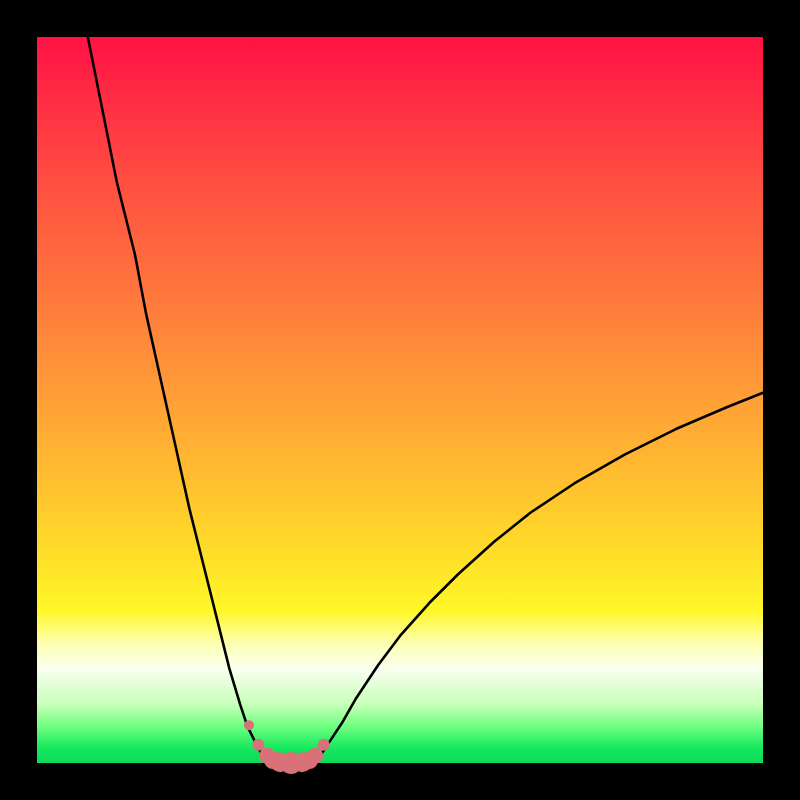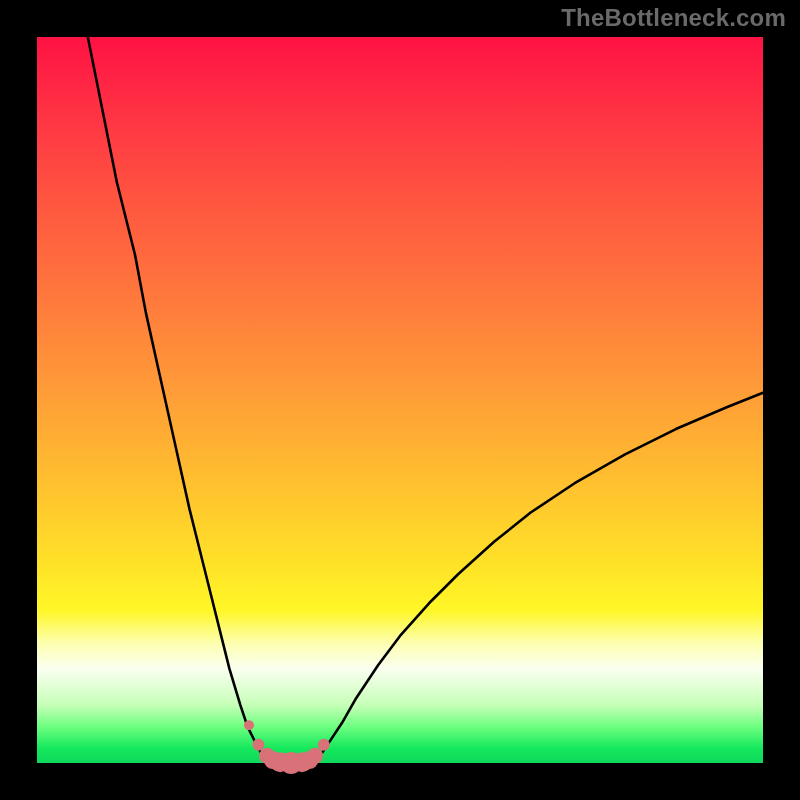--- a/index.html
+++ b/index.html
@@ -62,21 +62,20 @@
   }
   .pink-marker {
     fill: #d97179;
     stroke: none;
   }
 </style>
 </head>
 <body>
 
 <div class="outer">
-  <div class="watermark">TheBottleneck.com</div>
   <div class="plot">
     <svg class="curve" viewBox="0 0 726 726">
       <g id="curve-group">
           <path d="M 50.82 0.00 L 65.34 72.60 L 79.86 145.20 L 98.01 217.80 L 108.90 275.88 L 123.42 341.22 L 137.94 406.56 L 152.46 471.90 L 163.35 515.46 L 174.24 559.02 L 185.13 602.58 L 192.39 631.62 L 203.28 667.92 L 210.54 689.70 L 217.80 704.22 L 223.61 715.11 L 229.42 720.19 L 234.50 726.00" fill="none" stroke="#000000" stroke-width="2.6" stroke-linecap="round" stroke-linejoin="round"></path>
           <path d="M 277.33 726.00 L 283.14 718.74 L 290.40 707.85 L 304.92 686.07 L 319.44 660.66 L 341.22 627.99 L 363.00 598.95 L 392.04 566.28 L 421.08 537.24 L 457.38 504.57 L 493.68 475.53 L 537.24 446.49 L 588.06 417.45 L 638.88 392.04 L 689.70 370.26 L 726.00 355.74" fill="none" stroke="#000000" stroke-width="2.6" stroke-linecap="round" stroke-linejoin="round"></path>
         </g>
       <g id="marker-group">
           <circle cx="221.43" cy="707.85" r="6" class="pink-marker"></circle>
           <circle cx="230.14" cy="718.74" r="8" class="pink-marker"></circle>
           <circle cx="235.95" cy="723.10" r="9" class="pink-marker"></circle>

